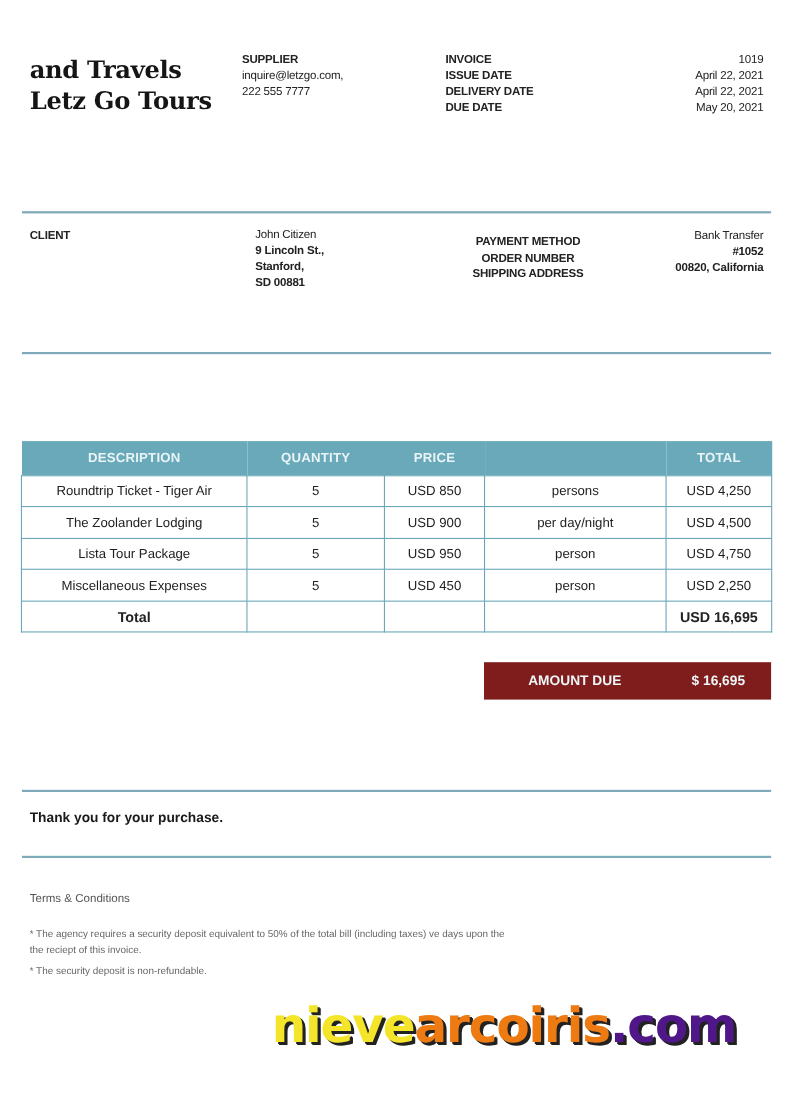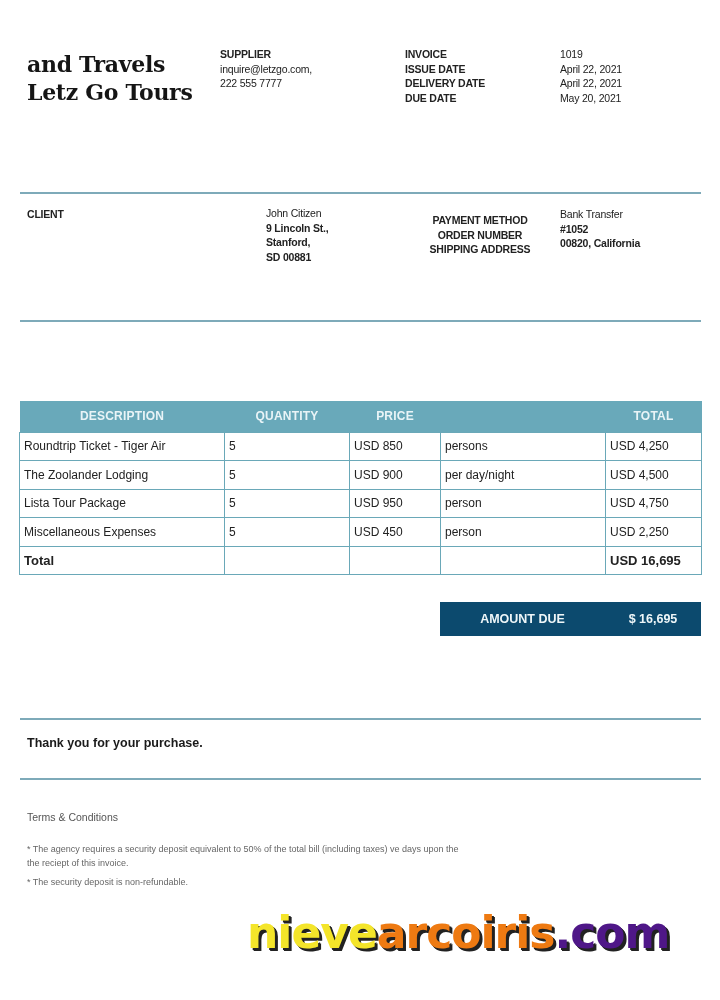--- a/index.html
+++ b/index.html
@@ -10,54 +10,54 @@
 
     
     .company-name {
       left: 27px; top: 50px; width: 200px;
       font-family: "DejaVu Serif", serif; font-weight: bold;
       font-size: 22px; line-height: 28px; color: #151515;
       letter-spacing: -0.3px;
     }
     .label-bold { font-weight: bold; font-size: 10.5px; line-height: 14.5px; color: #222; letter-spacing: -0.2px; }
     .small-text { font-size: 10.5px; line-height: 14.5px; color: #222; letter-spacing: -0.2px; }
-    .right { text-align: left; }
+    .right { text-align: right; }
 
     .supplier-block { left: 220px; top: 47px; width: 150px; }
     .invoice-labels { left: 405px; top: 47px; width: 140px; }
     .invoice-values { left: 560px; top: 47px; width: 134px; }
 
     .rule { left: 20px; width: 681px; height: 2px; background: #7eaab9; }
 
     .client-label { left: 27px; top: 207px; }
-    .client-address { left: 232px; top: 206px; width: 150px; margin-left: 34px; }
+    .client-address { left: 232px; top: 206px; width: 150px; }
     .payment-labels { left: 405px; top: 213px; width: 150px; text-align: center; }
     .payment-values { left: 560px; top: 207px; width: 134px; }
 
     
     table.items {
       position: absolute; left: 19px; top: 401px; width: 682px;
       border-collapse: collapse; table-layout: fixed;
       font-size: 12px; color: #222;
     }
     table.items th {
       background: #69a9ba; color: #e9f4f7; font-weight: bold;
       height: 31px; font-size: 12px; letter-spacing: 0.2px;
       border: none;
     }
     table.items td {
-      border: 1px solid #6aa8b8; height: 28.5px; 
+      border: 1px solid #6aa8b8; height: 28.5px; text-align: center;
       padding: 0 4px;
     }
     table.items tr.bold td { font-weight: bold; font-size: 13px; }
     table.items td.total-val { font-size: 13px; margin-top: 15px; }
 
     .amount-due {
       left: 440px; top: 602px; width: 261px; height: 34px;
-      background: #0c4a6e; color: #eef6f8; font-weight: bold; font-size: 12.5px;
+      background: #7f1d1d; color: #eef6f8; font-weight: bold; font-size: 12.5px;
       display: flex; align-items: center;
     }
     .amount-due .lbl { width: 165px; text-align: center; }
     .amount-due .val { width: 96px; text-align: center; }
 
     .thanks { left: 27px; top: 736px; font-weight: bold; font-size: 12.5px; color: #1a1a1a; }
 
     .terms-title { left: 27px; top: 811px; font-size: 10.5px; font-weight: normal; color: #555; }
     .terms-line { left: 27px; width: 560px; font-size: 9px; line-height: 14px; color: #666; margin-top: 16px; }
 

